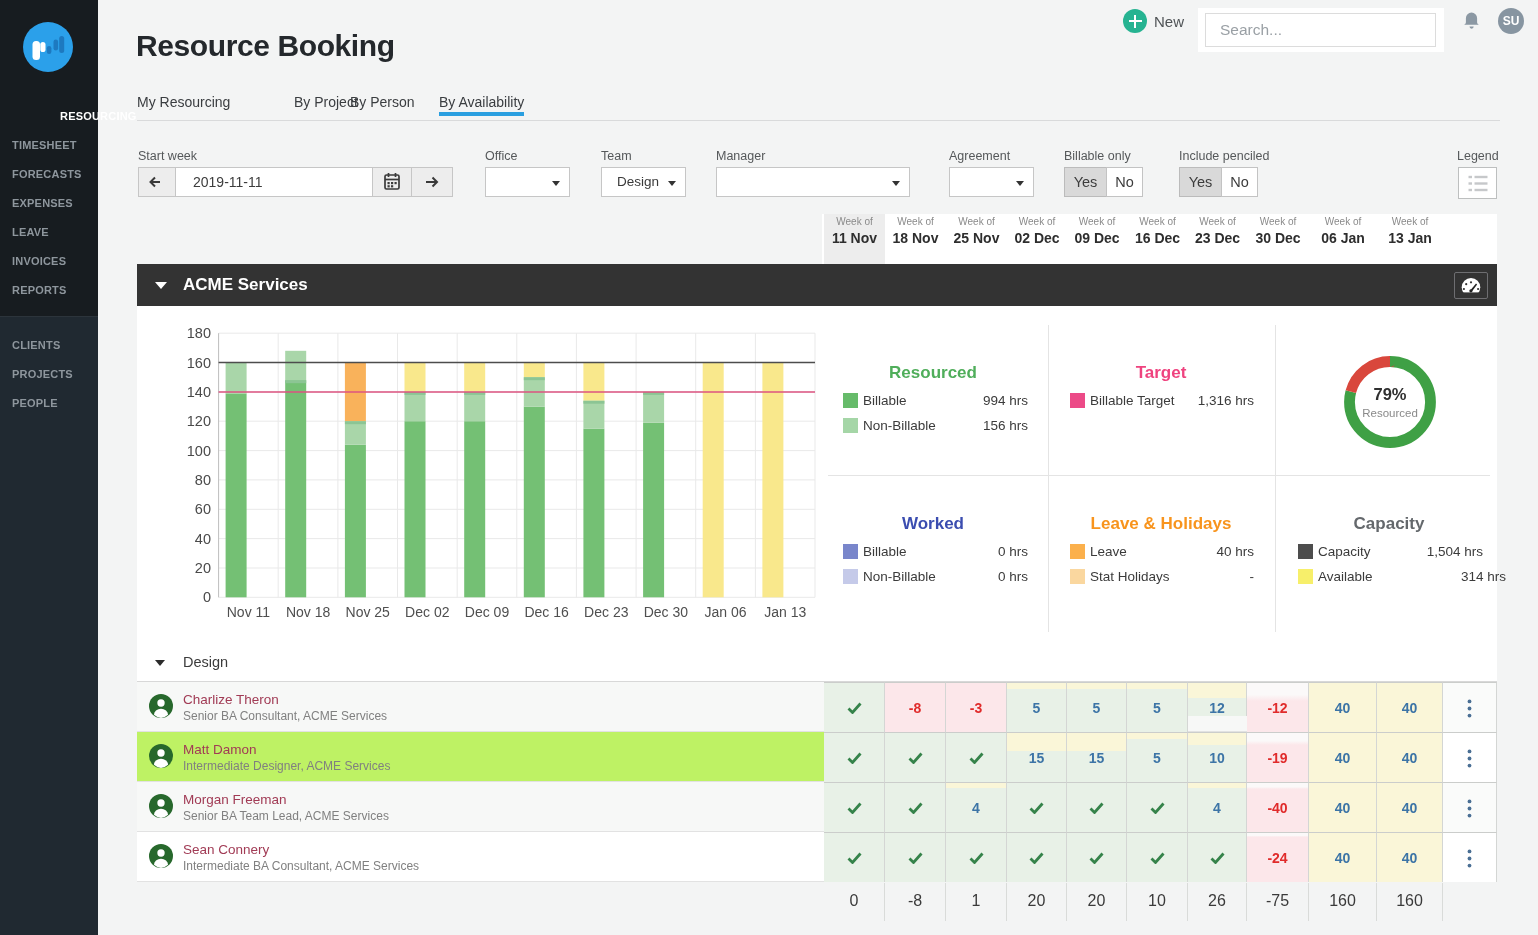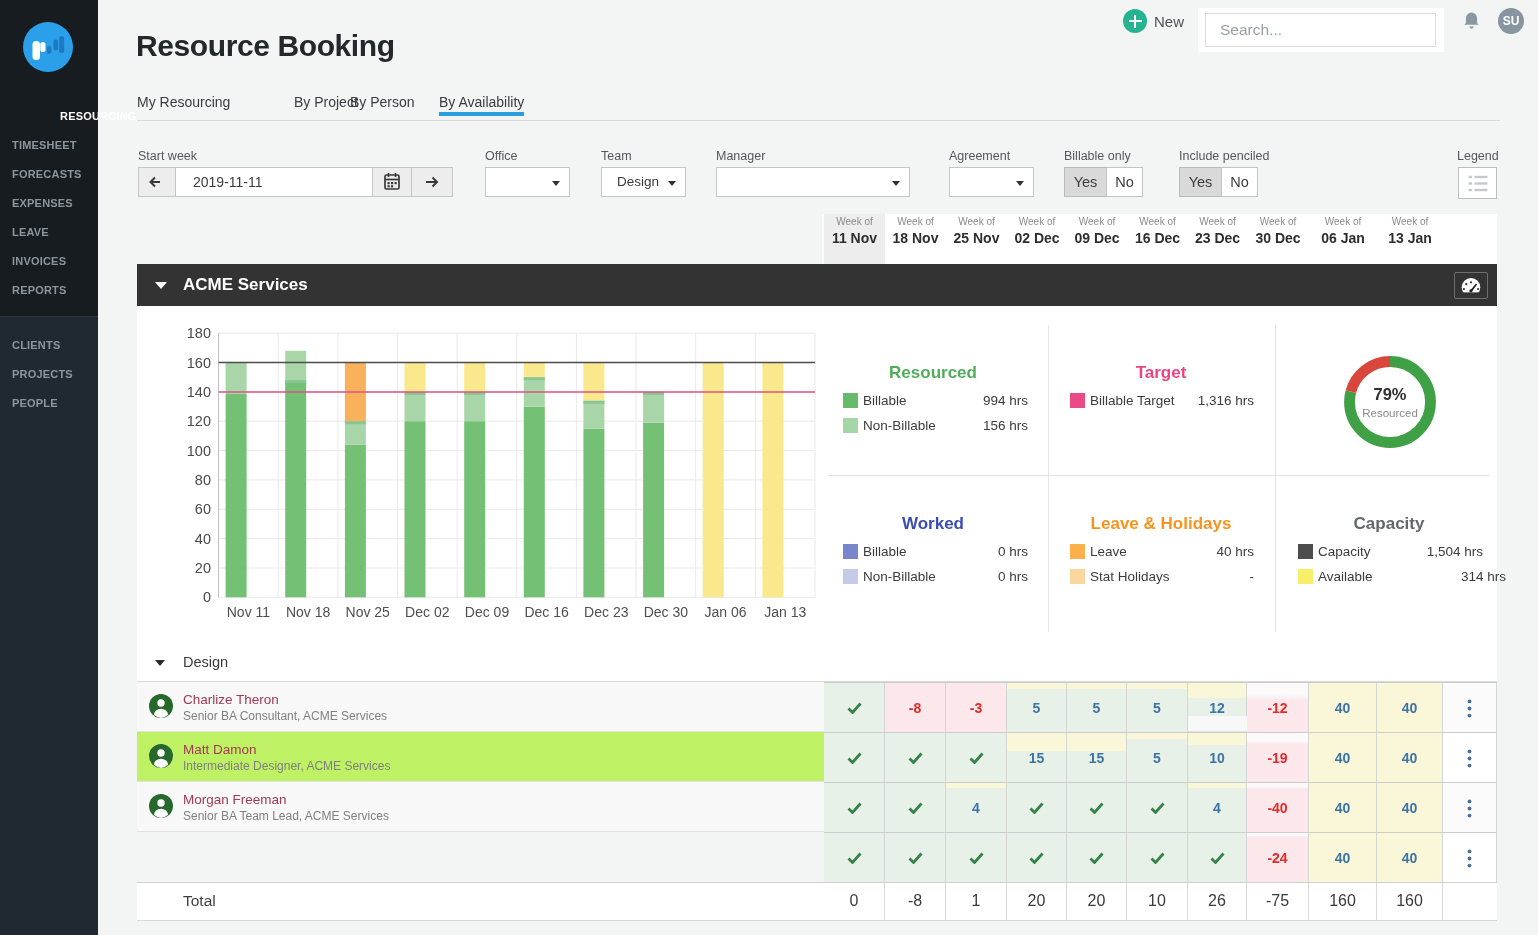--- a/index.html
+++ b/index.html
@@ -380,20 +380,29 @@
     </div>
 <div class="prow" style="top:782px;background:#f7f8f7;">
 <svg class="av" width="24" height="24" viewBox="0 0 32 32">
         <circle cx="16" cy="16" r="16" fill="#27682c"></circle>
         <circle cx="16" cy="12" r="4.9" fill="#fff"></circle>
         <path d="M6.6 27.8 a9.4 8.2 0 0 1 18.8 0 A16 16 0 0 1 16 32 A16 16 0 0 1 6.6 27.8 Z" fill="#fff"></path>
       </svg>
 <div class="pname">Morgan Freeman</div>
       <div class="prole">Senior BA Team Lead, ACME Services</div>
     </div>
+<div class="prow" style="top:832px;background:#ffffff;">
+<svg class="av" width="24" height="24" viewBox="0 0 32 32">
+        <circle cx="16" cy="16" r="16" fill="#27682c"></circle>
+        <circle cx="16" cy="12" r="4.9" fill="#fff"></circle>
+        <path d="M6.6 27.8 a9.4 8.2 0 0 1 18.8 0 A16 16 0 0 1 16 32 A16 16 0 0 1 6.6 27.8 Z" fill="#fff"></path>
+      </svg>
+<div class="pname">Sean Connery</div>
+      <div class="prole">Intermediate BA Consultant, ACME Services</div>
+    </div>
 
 <div class="cell" style="left:824px;top:682px;width:61px;height:50px;background:#e8f1e7;"><svg class="ck" width="15" height="12" viewBox="0 0 15 12">
         <path d="M1.5 6.5 L5.5 10.5 L13.5 1.5" stroke="#35834a" stroke-width="2.8" fill="none"></path>
       </svg></div>
 <div class="cell" style="left:885px;top:682px;width:61px;height:50px;background:#fce7ea;">
       <span class="rn">-8</span>
     </div>
 <div class="cell" style="left:946px;top:682px;width:61px;height:50px;background:#fce7ea;">
       <span class="rn">-3</span>
     </div>
@@ -536,23 +545,20 @@
         <circle cx="2.5" cy="2.4" r="1.9" fill="#4a6f94"></circle>
         <circle cx="2.5" cy="9.5" r="1.9" fill="#4a6f94"></circle>
         <circle cx="2.5" cy="16.6" r="1.9" fill="#4a6f94"></circle>
       </svg></div>
 <div class="cell" style="left:1443px;top:832px;width:54px;height:50px;background:#fff;"><svg class="dotsvg" width="5" height="19" viewBox="0 0 5 19">
         <circle cx="2.5" cy="2.4" r="1.9" fill="#4a6f94"></circle>
         <circle cx="2.5" cy="9.5" r="1.9" fill="#4a6f94"></circle>
         <circle cx="2.5" cy="16.6" r="1.9" fill="#4a6f94"></circle>
       </svg></div>
 
-<div class="trow">
-      <div class="t">Total</div>
-    </div>
 <div class="tcell" style="left:824px;width:61px;">0</div>
 <div class="tcell" style="left:885px;width:61px;">-8</div>
 <div class="tcell" style="left:946px;width:61px;">1</div>
 <div class="tcell" style="left:1007px;width:60px;">20</div>
 <div class="tcell" style="left:1067px;width:60px;">20</div>
 <div class="tcell" style="left:1127px;width:61px;">10</div>
 <div class="tcell" style="left:1188px;width:59px;">26</div>
 <div class="tcell" style="left:1247px;width:62px;">-75</div>
 <div class="tcell" style="left:1309px;width:68px;">160</div>
 <div class="tcell" style="left:1377px;width:66px;">160</div>

